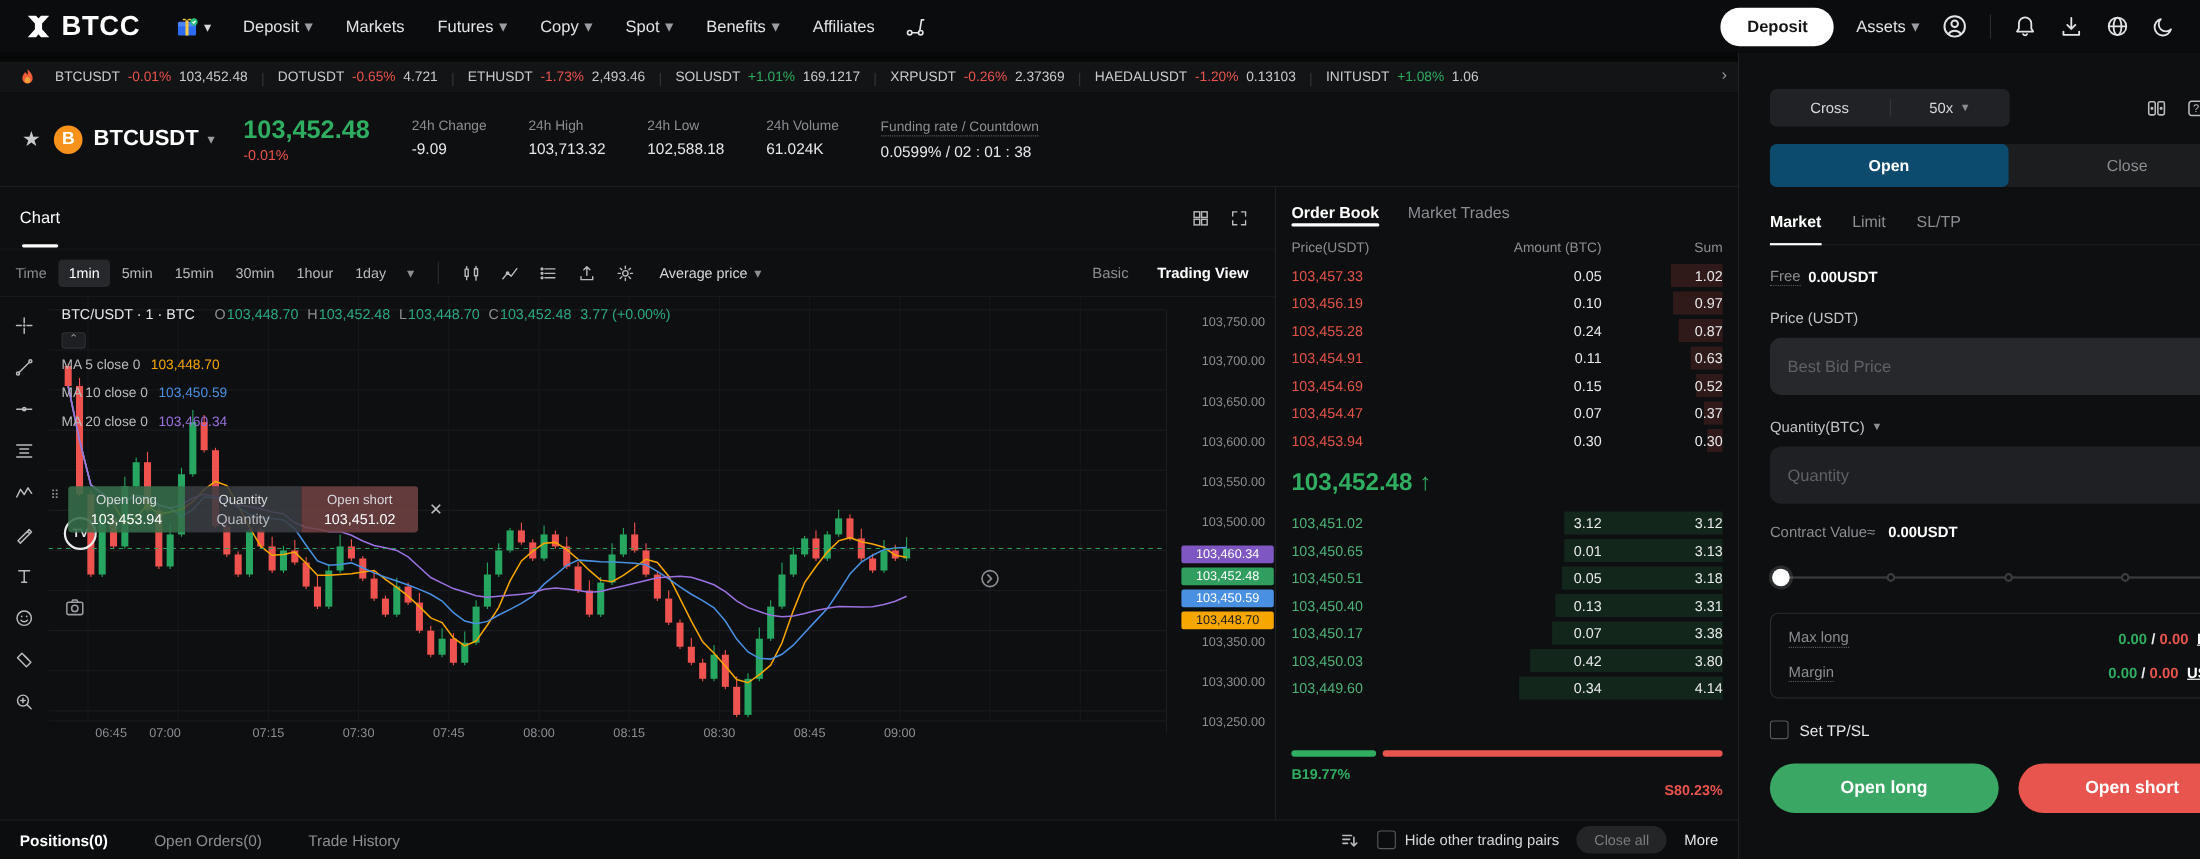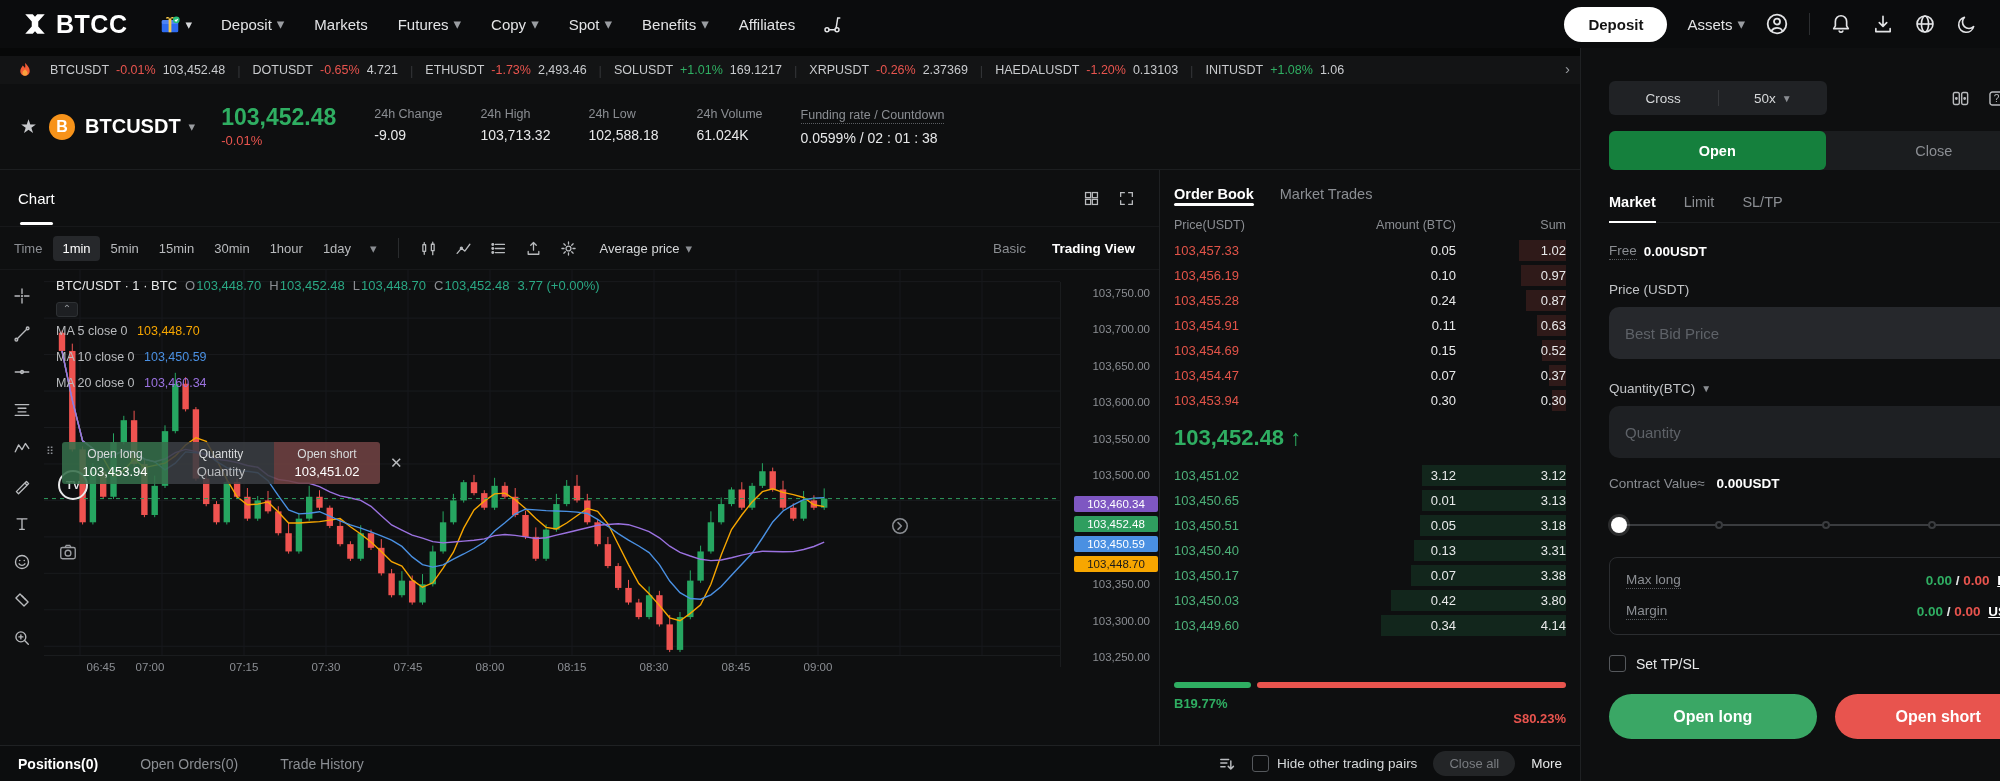--- a/index.html
+++ b/index.html
@@ -79,21 +79,21 @@
 
   
   #tools { position:absolute; top:100px; left:0; bottom:0; width:44px; display:flex; flex-direction:column;
            align-items:center; padding-top:14px; gap:14px; color:#b9bbbe; }
   #tools .ic { cursor:pointer; padding:3px; }
 
   
   #plot { position:absolute; left:44px; top:100px; width:1016px; height:385px; overflow:hidden; }
   #plot svg.chart { position:absolute; inset:0; }
   #legend { position:absolute; left:12px; top:8px; z-index:3; font-size:13px; white-space:nowrap; }
-  #legend .series { color:#e8e9ea; }
+  #legend .series { color:#e8e9ea; margin-right:10px; }
   #legend .k { color:#8b8e93; margin-left:8px; }
   #collapse-chip { position:absolute; left:12px; top:32px; z-index:3; width:22px; height:15px; background:#1d1f22;
                    border:1px solid #2e3134; border-radius:3px; color:#9a9da1; font-size:10px; line-height:12px;
                    text-align:center; cursor:pointer; }
   .ma-row { position:absolute; left:12px; z-index:3; font-size:12.5px; color:#b9bbbe; white-space:nowrap; }
   #tv-badge { position:absolute; left:14px; top:200px; width:30px; height:30px; border-radius:50%;
               border:2px solid #e8e9ea; color:#e8e9ea; font-weight:bold; font-size:11px;
               display:flex; align-items:center; justify-content:center; z-index:1; }
   #trade-overlay { position:absolute; left:18px; top:172px; z-index:4; display:flex; align-items:stretch; }
   #drag-dots { position:absolute; left:2px; top:178px; z-index:4; color:#8b8e93; font-size:11px; line-height:7px;
@@ -147,21 +147,21 @@
   #rpanel { position:absolute; left:1580px; top:48px; width:478px; height:733px; background:#0e0f10;
             border-left:1px solid #1f2123; padding:33px 16px 0 28px; }
   #lev-row { display:flex; align-items:center; }
   #lev-pill { width:218px; height:34px; background:#202225; border-radius:6px; display:flex; align-items:center; cursor:pointer; }
   #lev-pill .half { flex:1; text-align:center; color:#d6d8da; font-size:13.5px; display:flex; align-items:center; justify-content:center; gap:6px; }
   #lev-pill .sep { width:1px; height:16px; background:#36383b; }
   #lev-icons { margin-left:auto; display:flex; gap:17px; color:#b9bbbe; }
   #side-seg { margin-top:16px; height:39px; background:#1b1d1f; border-radius:6px; display:flex; padding:0; }
   .sideb { flex:1; display:flex; align-items:center; justify-content:center; font-size:14.5px; color:#8b8e93;
            border-radius:6px; cursor:pointer; }
-  .sideb.active { background:#15803d; color:#fff; font-weight:bold; }
+  .sideb.active { background:#0c4a6e; color:#fff; font-weight:bold; }
   #order-tabs { margin-top:24px; display:flex; gap:28px; align-items:center; border-bottom:1px solid #1c1e20; }
   .otab { padding-bottom:12px; color:#8b8e93; font-size:14.5px; position:relative; cursor:pointer; }
   .otab.active { color:#fff; font-weight:bold; }
   .otab.active:after { content:""; position:absolute; left:0; right:0; bottom:-1px; height:2.5px; background:#fff; }
   #order-info-ic { margin-left:auto; color:#8b8e93; padding-bottom:10px; }
   #free-row { margin-top:20px; display:flex; align-items:center; font-size:13.5px; }
   #free-row .lbl { color:#8b8e93; }
   #free-row .val { color:#fff; font-weight:bold; margin-left:7px; }
   #free-row .ic { margin-left:auto; color:#c9cbce; cursor:pointer; }
   .fld-label { margin-top:22px; color:#c2c4c7; font-size:13.5px; display:flex; align-items:center; gap:6px; }

